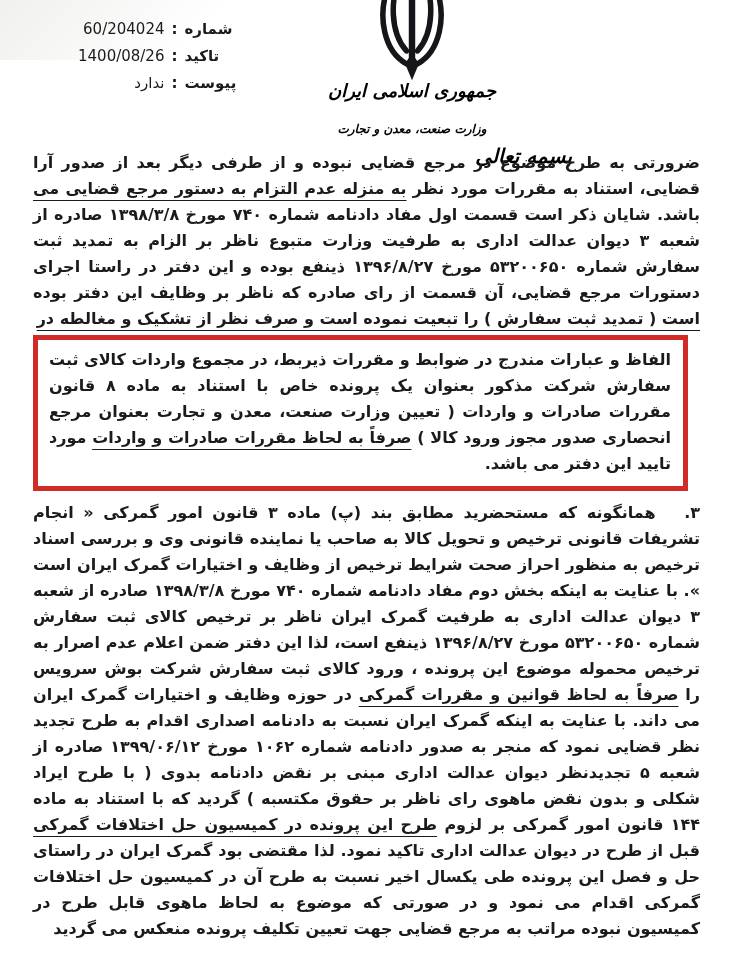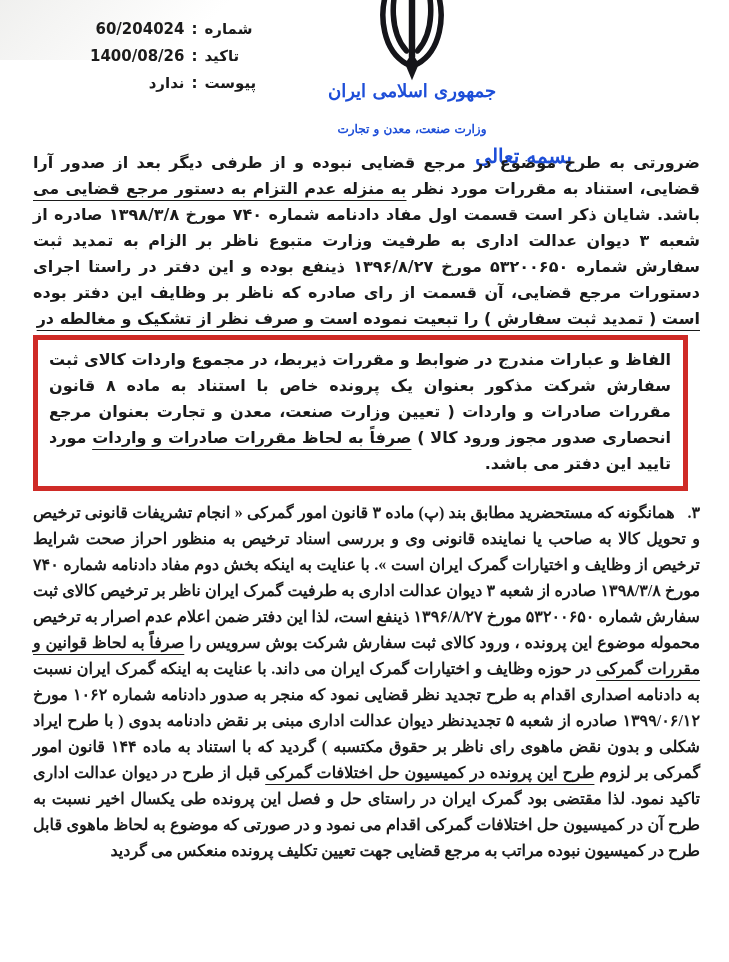--- a/index.html
+++ b/index.html
@@ -19,51 +19,51 @@
     opacity:.55;pointer-events:none;
   }
   
   .meta{
     position:absolute;top:16px;left:78px;
     font-size:15px;font-weight:bold;line-height:27px;
   }
   .meta-row{display:flex;align-items:baseline;gap:7px;}
   .meta-label{min-width:52px;text-align:left;}
   .meta-colon{width:6px;text-align:center;}
-  .meta-value{direction:ltr;unicode-bidi:embed;font-weight:bold;margin-left:12px;}
+  .meta-value{direction:ltr;unicode-bidi:embed;font-weight:normal;}
   .center-head{
     position:absolute;top:0;left:252px;width:320px;
     text-align:center;
   }
   .emblem{height:84px;overflow:hidden;}
   .emblem svg{display:block;margin:-34px auto 0 auto;}
   .calli{
     font-family:"DejaVu Serif",serif;
-    font-weight:bold;color:#1d4ed8;
+    font-style:italic;font-weight:bold;color:#000000;
   }
   .country{font-size:18px;margin-top:-4px;}
   .ministry{font-size:12px;margin-top:21px;}
   .basmala{font-size:20px;margin-top:8px;text-align:right;}
   
   .body-text{
     position:absolute;top:150px;right:29px;left:33px;
   }
   .para{
     margin:0;
     font-size:16px;font-weight:bold;
     line-height:26px;
     text-align:justify;
   }
   .u{text-decoration:underline;text-decoration-thickness:1.4px;text-underline-offset:6px;}
   .highlight-box{
     border:5px solid #cf2b27;
     margin:3px 12px 9px 0;
     padding:7px 12px 9px 11px;
   }
-  .item3-wrap{margin-top:9px;font-family:Liberation Serif, serif;}
+  .item3-wrap{margin-top:9px;}
 </style>
 </head>
 <body>
 
 <div class="page">
   <div class="edge-shade"></div>
 
   <header>
     <div class="meta">
       <div class="meta-row">

